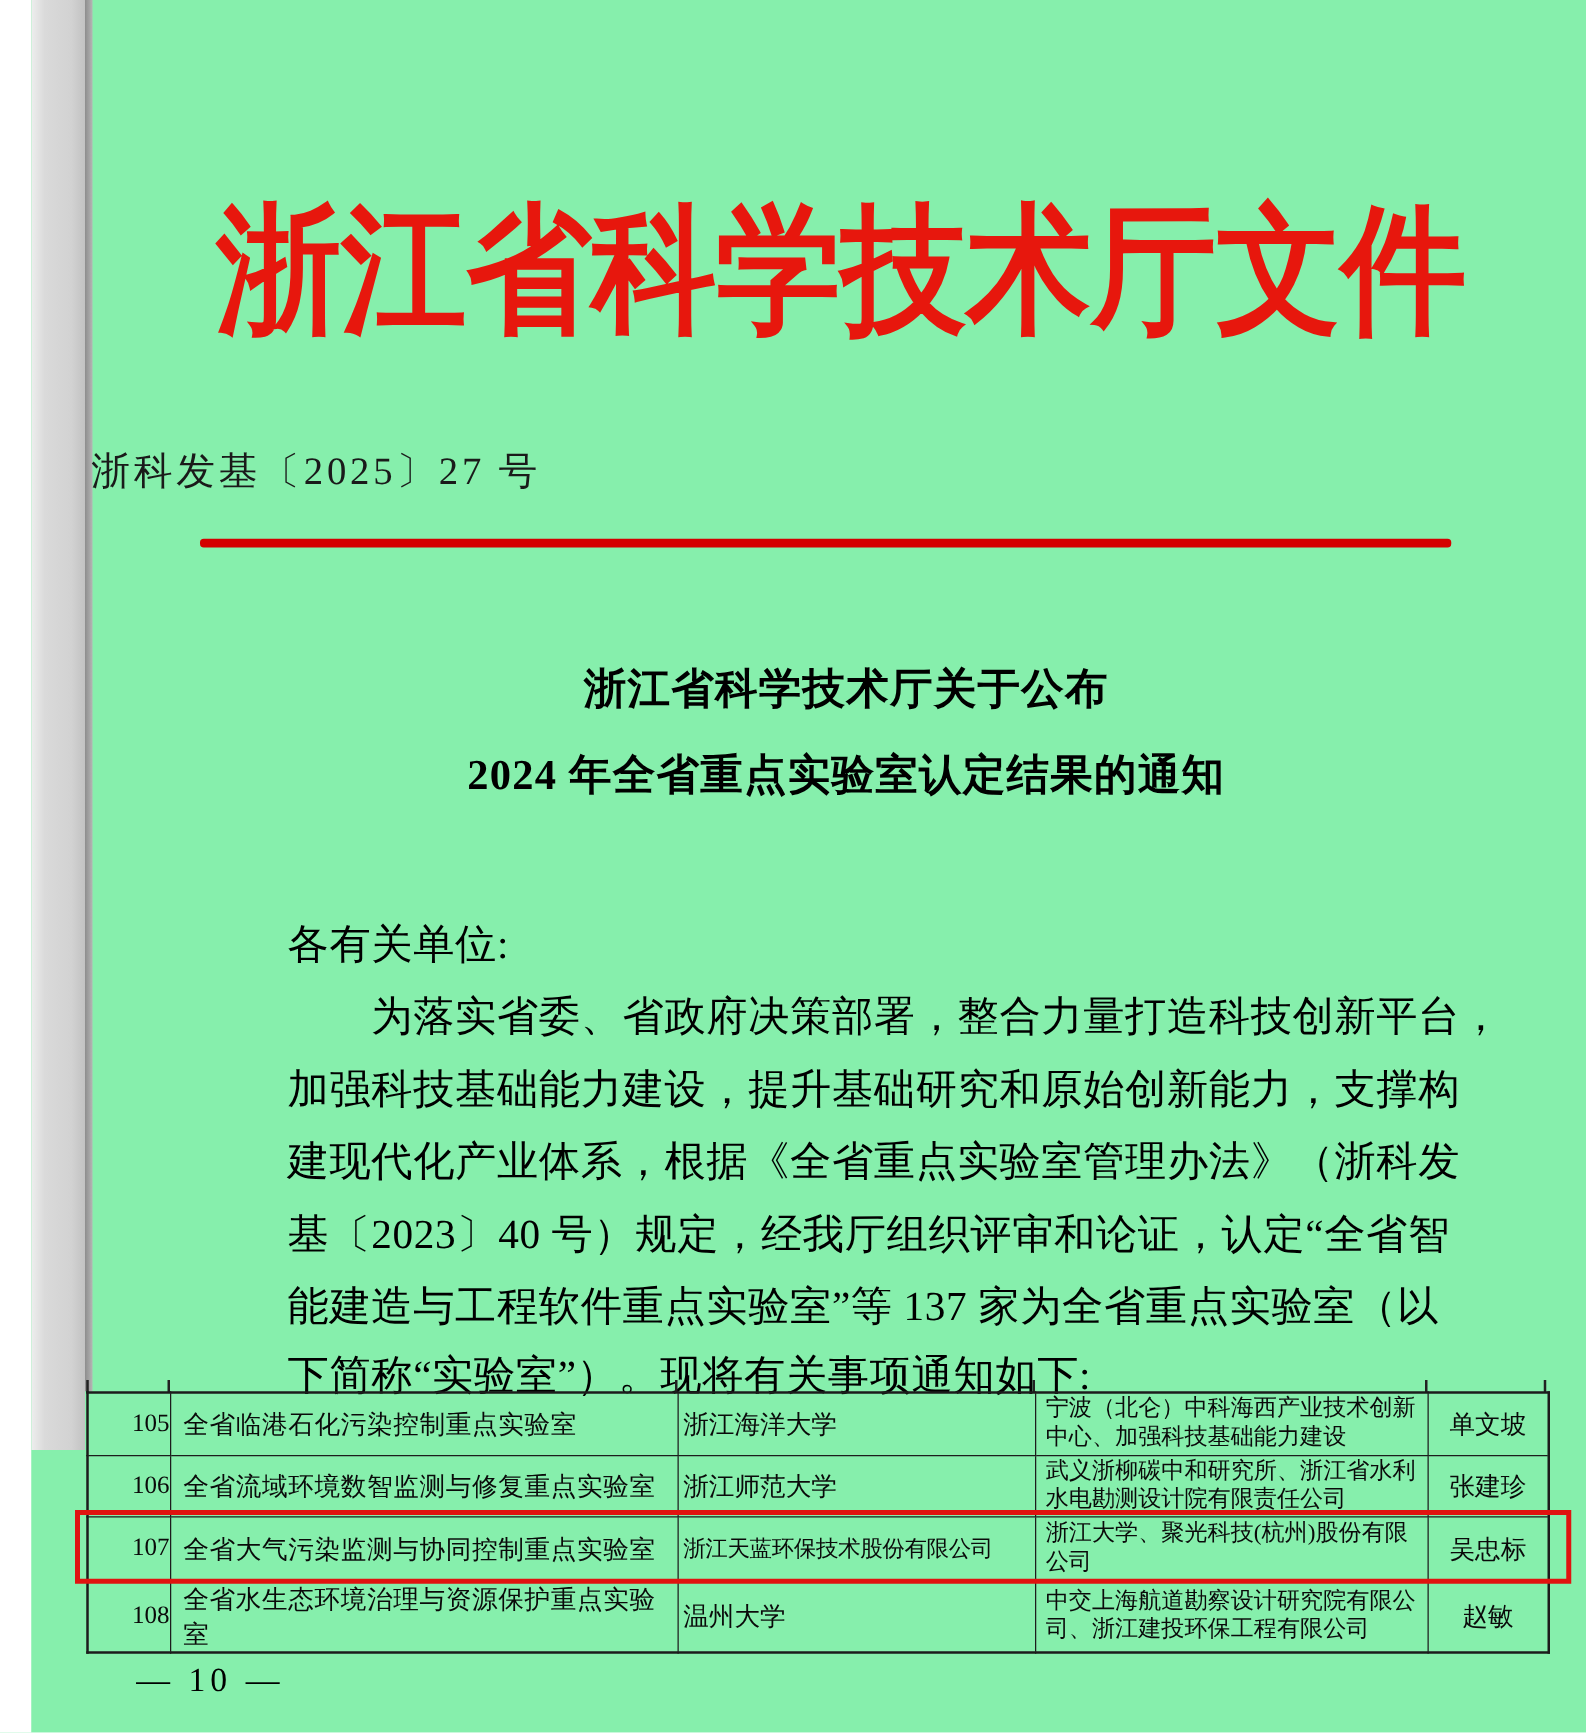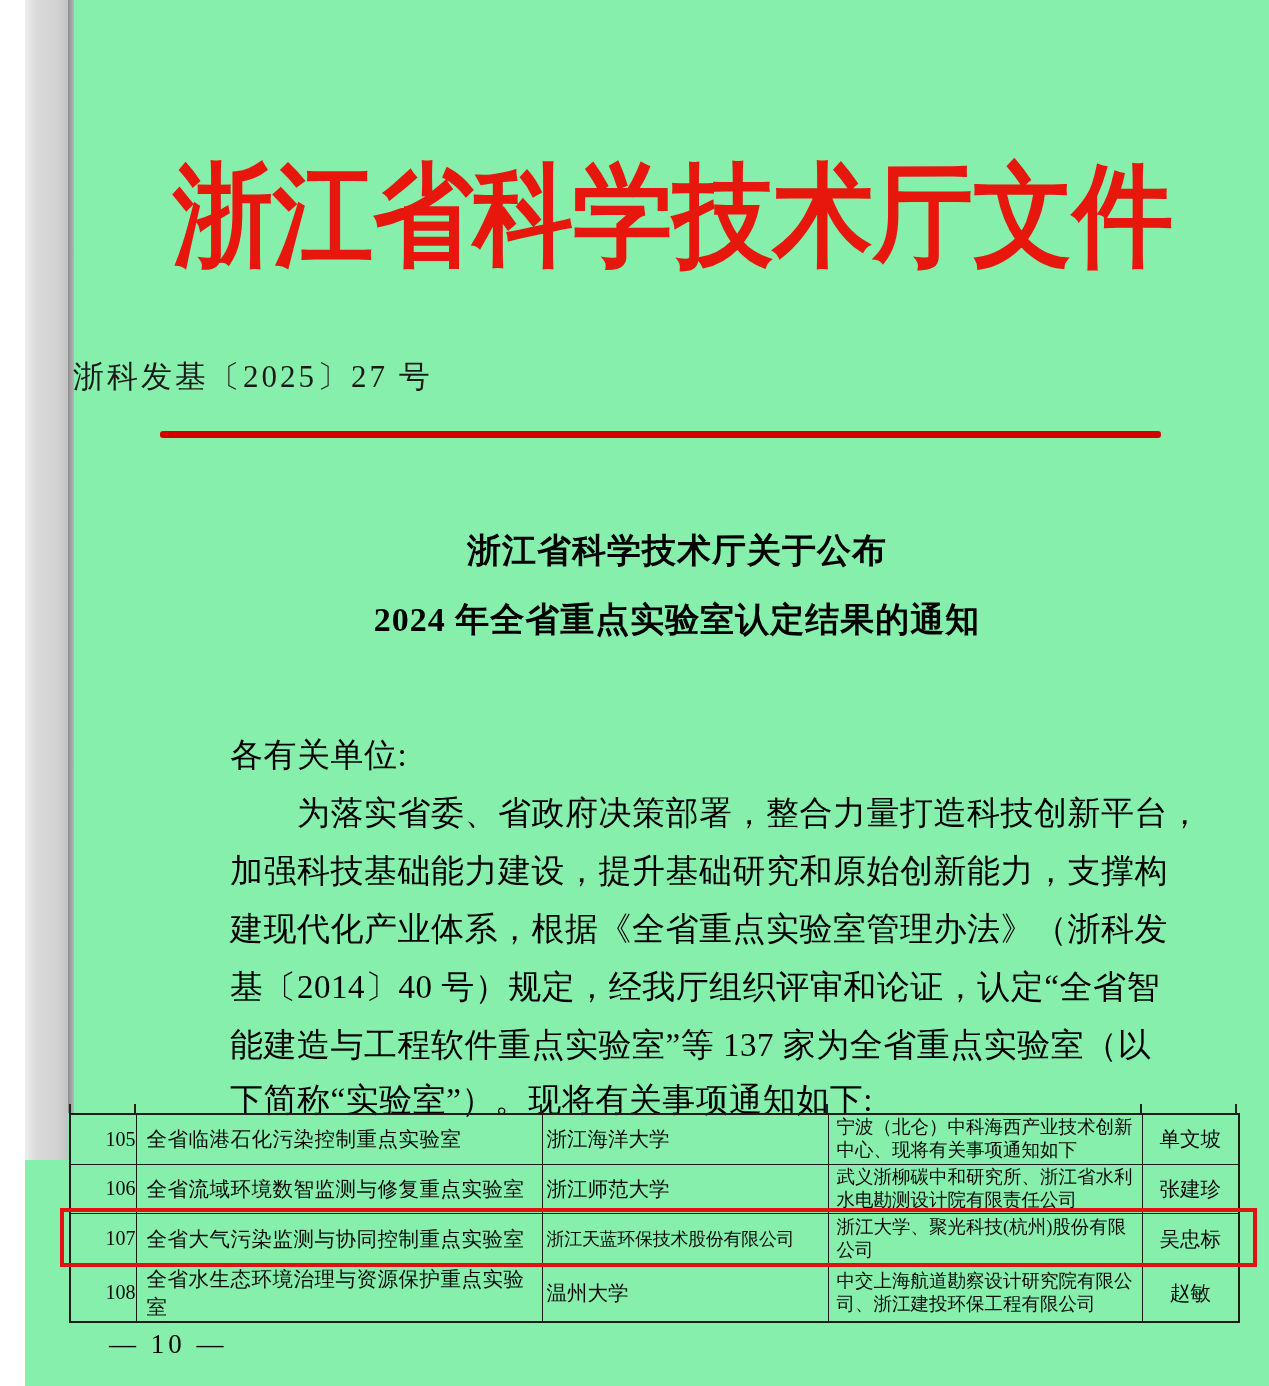--- a/index.html
+++ b/index.html
@@ -124,21 +124,21 @@
   <div class="doc-number">浙科发基〔2025〕27 号</div>
   <div class="red-rule"></div>
 
   <div class="notice-title t1">浙江省科学技术厅关于公布</div>
   <div class="notice-title t2">2024 年全省重点实验室认定结果的通知</div>
 
   <div class="body-line indent" style="top:791px">为落实省委、省政府决策部署，整合力量打造科技创新平台，</div>
   <div class="body-line" style="top:733px">各有关单位:</div>
   <div class="body-line" style="top:907px">建现代化产业体系，根据《全省重点实验室管理办法》（浙科发</div>
   <div class="body-line" style="top:849px">加强科技基础能力建设，提升基础研究和原始创新能力，支撑构</div>
-  <div class="body-line" style="top:965px">基〔2014〕40 号）规定，经我厅组织评审和论证，认定“全省智</div>
+  <div class="body-line" style="top:965px">基〔2023〕40 号）规定，经我厅组织评审和论证，认定“全省智</div>
   <div class="body-line" style="top:1023px">能建造与工程软件重点实验室”等 137 家为全省重点实验室（以</div>
   <div class="body-line" style="top:1078px">下简称“实验室”）。现将有关事项通知如下:</div>
 
   <div class="stub" style="left:44px"></div>
   <div class="stub" style="left:109px"></div>
   <div class="stub" style="left:515px"></div>
   <div class="stub" style="left:801px"></div>
   <div class="stub" style="left:1115px"></div>
   <div class="stub" style="left:1210px"></div>
 
@@ -148,21 +148,21 @@
       <col style="width:406px">
       <col style="width:286px">
       <col style="width:314px">
       <col style="width:97px">
     </colgroup>
     <tbody>
       <tr class="r0">
         <td class="c1">105</td>
         <td class="c2">全省临港石化污染控制重点实验室</td>
         <td class="c3">浙江海洋大学</td>
-        <td class="c4">宁波（北仑）中科海西产业技术创新中心、现将有关事项通知如下</td>
+        <td class="c4">宁波（北仑）中科海西产业技术创新中心、加强科技基础能力建设</td>
         <td class="c5">单文坡</td>
       </tr>
       <tr class="r1">
         <td class="c1">106</td>
         <td class="c2">全省流域环境数智监测与修复重点实验室</td>
         <td class="c3">浙江师范大学</td>
         <td class="c4">武义浙柳碳中和研究所、浙江省水利水电勘测设计院有限责任公司</td>
         <td class="c5">张建珍</td>
       </tr>
       <tr class="r2">

